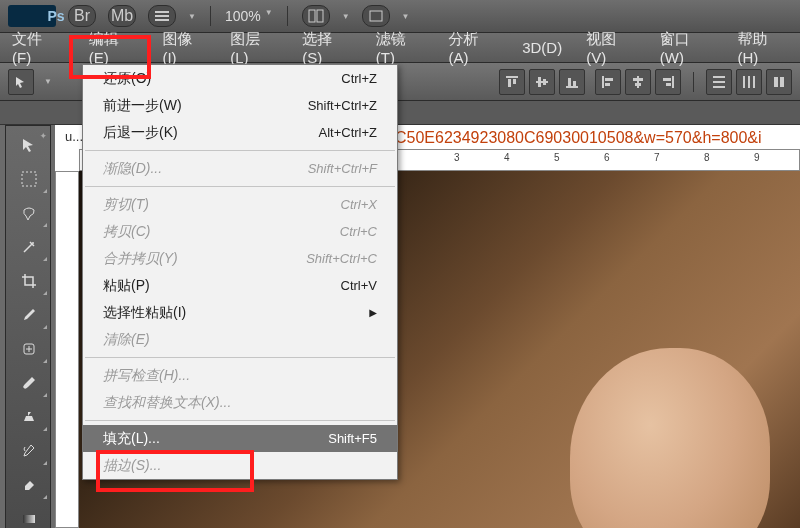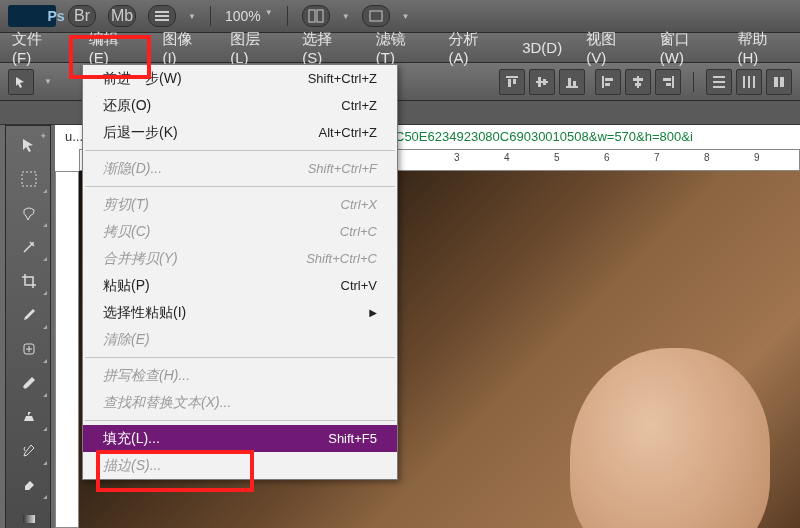--- a/index.html
+++ b/index.html
@@ -30,21 +30,21 @@
 .canvas { position: absolute; left: 24px; top: 46px; right: 0; bottom: 0; background: linear-gradient(135deg,#1a120c 0%,#3a2818 30%,#6b4a2e 50%,#8b6440 60%,#a07550 80%,#5a3c24 100%); }
 .face-blob { position: absolute; right: 30px; bottom: -40px; width: 200px; height: 220px; background: radial-gradient(ellipse at 40% 35%, #e6c2a2 0%, #d4a684 50%, #b88860 100%); border-radius: 50% 45% 40% 40%; }
 
 .toolbox { position: absolute; left: 5px; top: 125px; width: 46px; background: linear-gradient(#6a6a6a,#4a4a4a); border: 1px solid #2a2a2a; padding: 4px; display: flex; flex-direction: column; gap: 4px; }
 .tool { width: 38px; height: 30px; display: flex; align-items: center; justify-content: center; color: #ddd; font-size: 15px; border-radius: 2px; position: relative; }
 .tool-dd { position: absolute; right: 1px; bottom: 1px; width: 0; height: 0; border-left: 4px solid transparent; border-bottom: 4px solid #aaa; }
 
 .dropdown { position: absolute; left: 82px; top: 64px; width: 316px; background: #f2f2f2; border: 1px solid #7a7a7a; box-shadow: 2px 2px 6px rgba(0,0,0,.4); z-index: 100; }
 .dd-item { height: 27px; display: flex; align-items: center; justify-content: space-between; padding: 0 20px; font-size: 14px; color: #222; }
 .dd-item.disabled { color: #9a9a9a; font-style: italic; }
-.dd-item.highlighted { background: #701a75; color: #fff; }
+.dd-item.highlighted { background: #737373; color: #fff; }
 .dd-sep { height: 1px; background: #c5c5c5; margin: 4px 2px; }
 .dd-sub { font-size: 10px; margin-left: auto; padding-left: 20px; }
 .sc { font-size: 13px; }
 
 .redbox { position: absolute; border: 4px solid #ff1e1e; z-index: 200; pointer-events: none; }
 .rb1 { left: 69px; top: 35px; width: 82px; height: 44px; }
 .rb2 { left: 96px; top: 450px; width: 158px; height: 42px; }
 
 svg { pointer-events: none; }
 </style>
@@ -174,21 +174,21 @@
           <rect x="8" y="2" width="4" height="10" fill="#ccc"></rect>
         </svg>
       </div>
   </div>
 </div>
 
 <div class="tabbar"></div>
 
 <div class="doc-area">
   <div class="filename">u...</div>
-  <div style="position:absolute;left:340px;top:4px;font-size:13px;color:#15803d;white-space:nowrap">C50E6234923080C69030010508&amp;w=570&amp;h=800&amp;i</div>
+  <div style="position:absolute;left:340px;top:4px;font-size:16px;color:#c2410c;white-space:nowrap">C50E6234923080C69030010508&amp;w=570&amp;h=800&amp;i</div>
   <div class="ruler-h">
     <span style="left:374px">3</span>
     <span style="left:424px">4</span>
     <span style="left:474px">5</span>
     <span style="left:524px">6</span>
     <span style="left:574px">7</span>
     <span style="left:624px">8</span>
     <span style="left:674px">9</span>
   </div>
   <div class="ruler-v"></div>
@@ -275,26 +275,26 @@
             <stop offset="0" stop-color="#333"></stop>
             <stop offset="1" stop-color="#ddd"></stop>
           </linearGradient>
         </defs>
       </svg>
     </div>
 </div>
 
 <div class="dropdown">
   <div class="dd-item">
+      <span>还原(O)</span>
+      <span class="sc">Ctrl+Z</span>
+    </div>
+  <div class="dd-item">
       <span>前进一步(W)</span>
       <span class="sc">Shift+Ctrl+Z</span>
-    </div>
-  <div class="dd-item">
-      <span>还原(O)</span>
-      <span class="sc">Ctrl+Z</span>
     </div>
   <div class="dd-item">
       <span>后退一步(K)</span>
       <span class="sc">Alt+Ctrl+Z</span>
     </div>
   <div class="dd-sep"></div>
   <div class="dd-item disabled">
       <span>渐隐(D)...</span>
       <span class="sc">Shift+Ctrl+F</span>
     </div>

